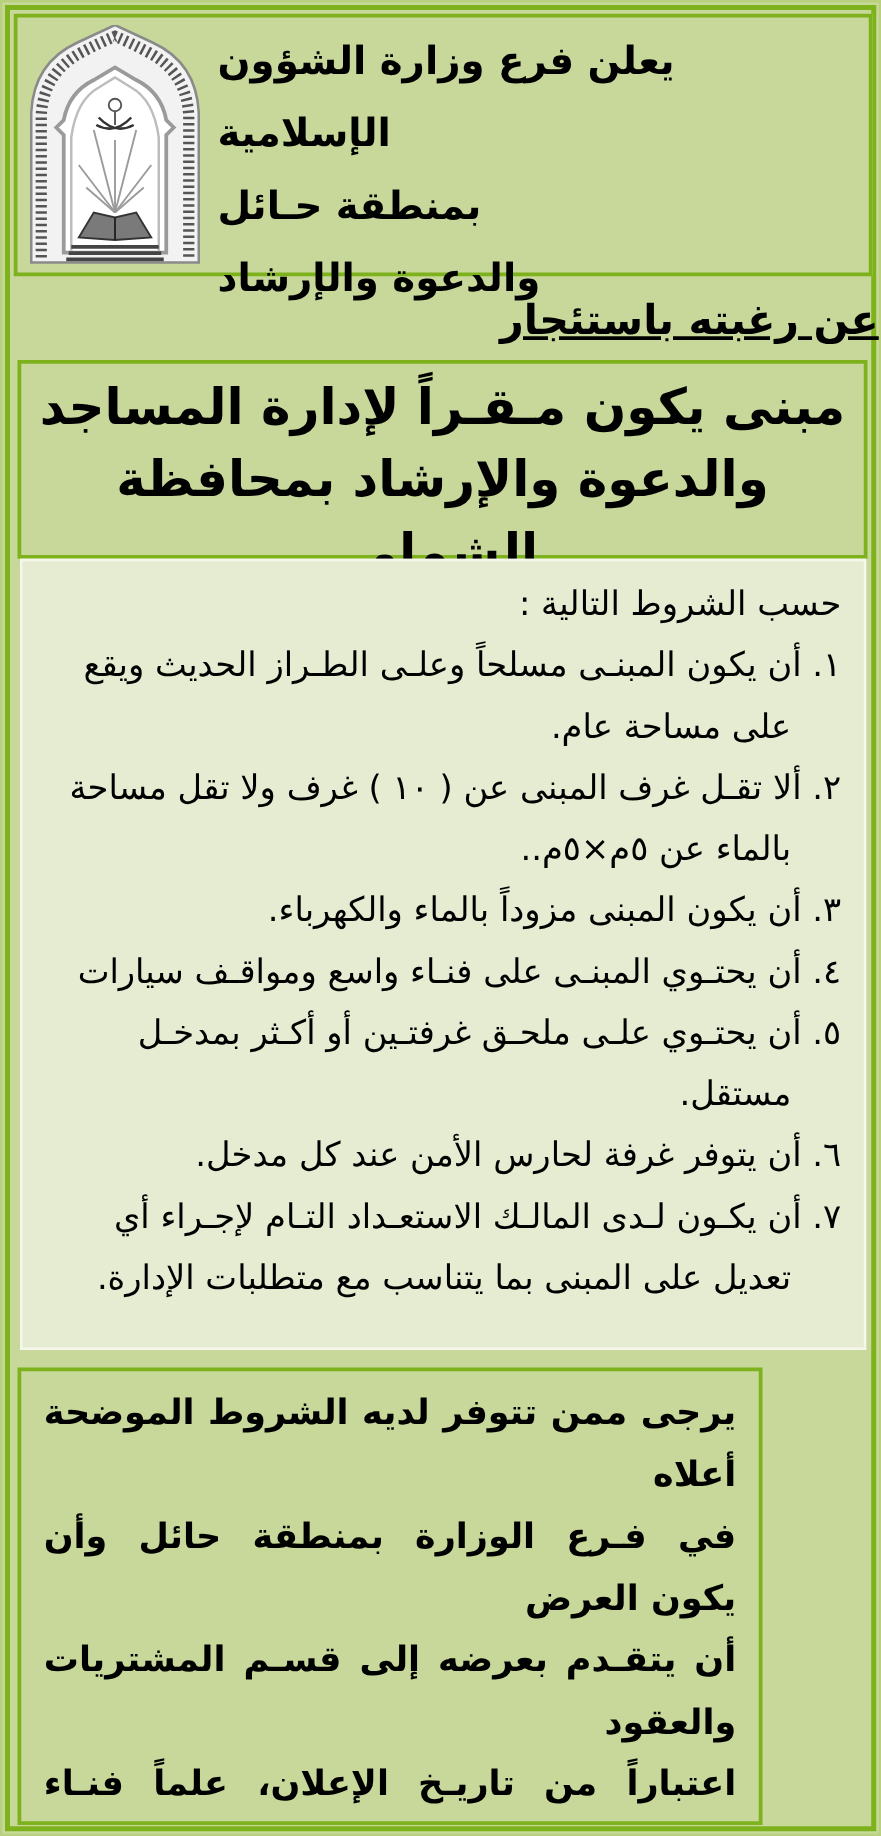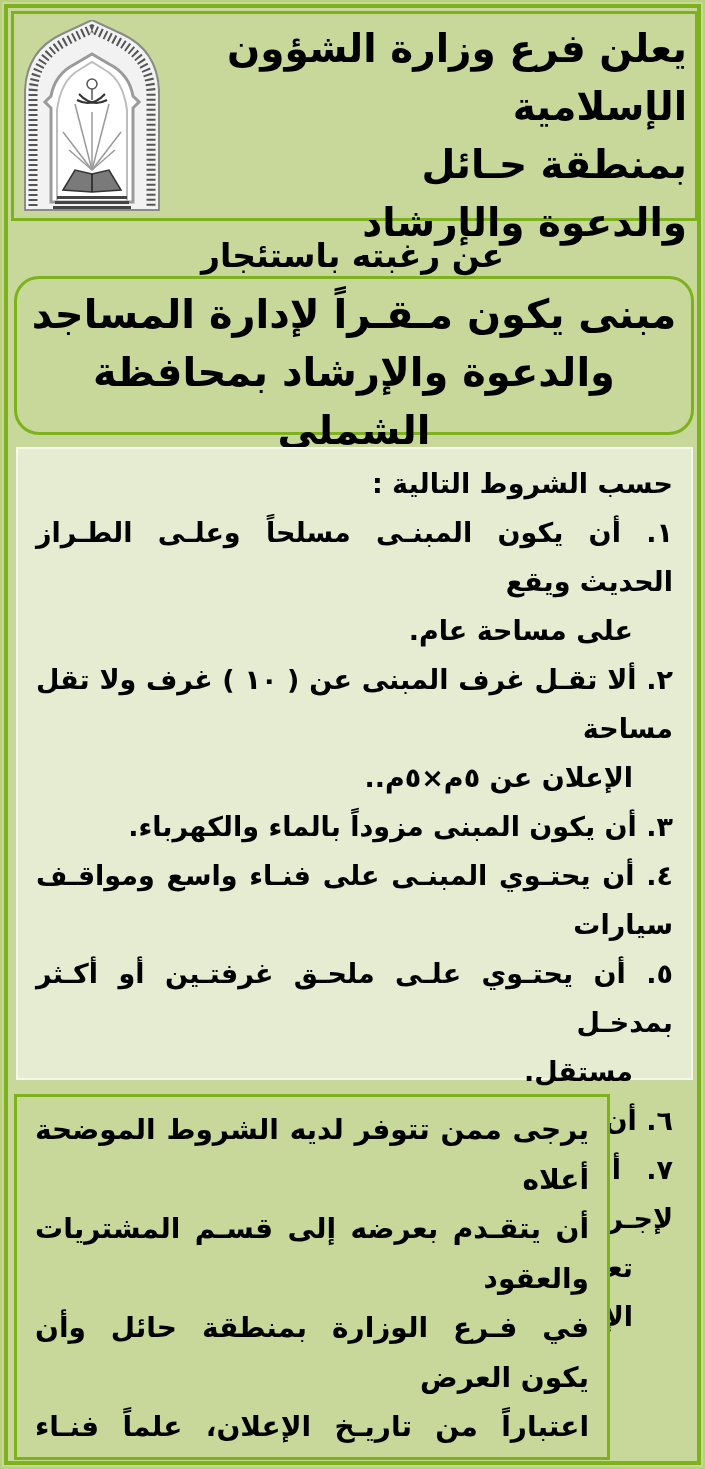--- a/index.html
+++ b/index.html
@@ -23,45 +23,45 @@
     position:absolute; box-sizing:border-box;
     border:3px solid #7db21c;
     background:#c7d89a;
   }
   .header-box { left:9px; top:9px; width:687px; height:210px; }
   .logo {
     position:absolute; left:3px; top:6px; width:150px; height:194px;
   }
   .header-title {
     position:absolute; left:160px; right:8px; top:6px;
-    direction:rtl; text-align:right;
-    font-weight:bold; font-size:39px; line-height:58px;
+    direction:rtl; text-align:left;
+    font-weight:bold; font-size:31px; line-height:58px;
     letter-spacing:-0.5px;
   }
   .subtitle {
     position:absolute; left:0; right:0; top:228px;
-    direction:rtl; text-align:center;
-    font-weight:bold; font-size:33px; line-height:52px;
+    direction:rtl; 
+    font-weight:bold; font-size:33px; line-height:52px;text-decoration:underline;
   }
-  .title-box { left:12px; top:274px; width:680px; height:159px;border-radius:25px; }
+  .title-box { left:12px; top:286px; width:680px; height:159px; }
   .title-text {
     position:absolute; left:0; right:0; top:6px;
     direction:rtl; text-align:center;
     font-weight:bold; font-size:40px; line-height:58px;
   }
   .conditions-box {
     position:absolute; box-sizing:border-box;
     left:14px; top:445px; width:677px; height:633px;
     background:#e6ecd2;
     border:2px solid #f4f7ea;
   }
   .conditions {
     position:absolute; left:18px; right:18px; top:10px;
     direction:rtl; text-align:right;
-    font-weight:bold; font-size:27px; line-height:49px;
+    font-weight:normal; font-size:27px; line-height:49px;
   }
   .cond-intro { display:block; }
   .cond-item { display:block; text-align:justify; text-align-last:auto; }
   .cond-cont { display:block; padding-right:40px; }
   .notice-box { left:12px; top:1092px; width:596px; height:366px; }
   .notice-text {
     position:absolute; left:18px; right:18px; top:8px;
     direction:rtl; text-align:justify;
     font-weight:bold; font-size:28px; line-height:49.5px;
   }
@@ -121,39 +121,39 @@
   </div>
 
   <div class="conditions-box">
     <div class="conditions">
       <span class="cond-intro">حسب الشروط التالية :</span>
 
       <span class="cond-item"><span>١.</span> <span>أن يكون المبنـى مسلحاً وعلـى الطـراز الحديث ويقع</span></span>
       <span class="cond-cont">على مساحة عام.</span>
 
       <span class="cond-item"><span>٢.</span> <span>ألا تقـل غرف المبنى عن ( ١٠ ) غرف ولا تقل مساحة</span></span>
-      <span class="cond-cont">الإعلان عن ٥م×٥م..</span>
+      <span class="cond-cont">بالماء عن ٥م×٥م..</span>
 
       <span class="cond-item"><span>٣.</span> <span>أن يكون المبنى مزوداً بالماء والكهرباء.</span></span>
 
       <span class="cond-item"><span>٤.</span> <span>أن يحتـوي المبنـى على فنـاء واسع ومواقـف سيارات</span></span>
 
       <span class="cond-item"><span>٥.</span> <span>أن يحتـوي علـى ملحـق غرفتـين أو أكـثر بمدخـل</span></span>
       <span class="cond-cont">مستقل.</span>
 
       <span class="cond-item"><span>٦.</span> <span>أن يتوفر غرفة لحارس الأمن عند كل مدخل.</span></span>
 
       <span class="cond-item"><span>٧.</span> <span>أن يكـون لـدى المالـك الاستعـداد التـام لإجـراء أي</span></span>
       <span class="cond-cont">تعديل على المبنى بما يتناسب مع متطلبات الإدارة.</span>
     </div>
   </div>
 
   <div class="box notice-box">
     <div class="notice-text">
       <div>يرجى ممن تتوفر لديه الشروط الموضحة أعلاه</div>
+      <div>في فـرع الوزارة بمنطقة حائل وأن يكون العرض</div>
       <div>أن يتقـدم بعرضه إلى قسـم المشتريات والعقود</div>
-      <div>في فـرع الوزارة بمنطقة حائل وأن يكون العرض</div>
       <div>اعتباراً من تاريـخ الإعلان،  علماً فنـاء سوف يتم</div>
       <div>استبعـاد أي عرض مـا لم تنطبق عليه الشروط</div>
 
     </div>
   </div>
 </div>
 
 </body></html>

